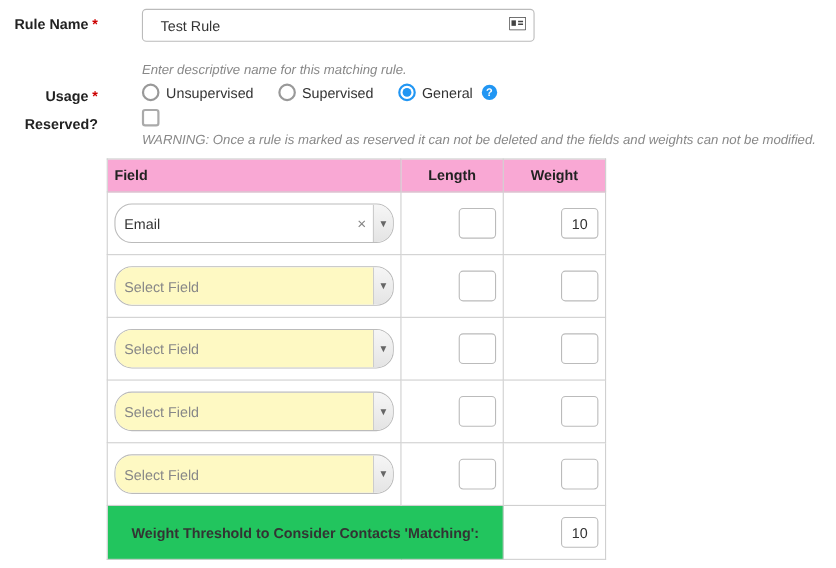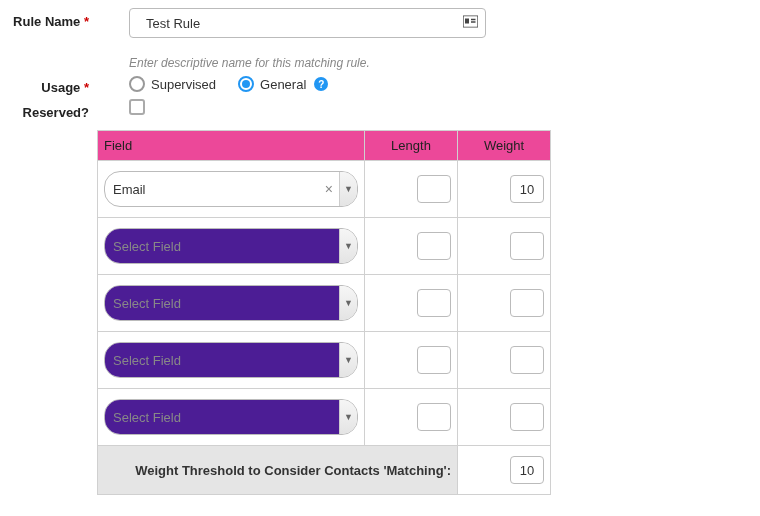--- a/index.html
+++ b/index.html
@@ -77,24 +77,24 @@
 
   
   .ftable {
     margin-left: 85px;
     margin-top: 10px;
     border: 1px solid #d0d0d0;
     border-collapse: collapse;
     width: 359px;
   }
   .ftable th {
-    background: #ec4899;
+    background: #f9a8d4;
     border: 1px solid #d0d0d0;
     padding: 7px 6px;
-    font-weight: normal;
+    font-weight: bold;
     font-size: 13px;
     color: #222;
   }
   .ftable th.field-h { text-align: left; width: 245px;}
   .ftable th.len-h { width: 54px; }
   .ftable th.wt-h { width: 54px; }
   .ftable td {
     border: 1px solid #d0d0d0;
     padding: 10px 6px;
     text-align: center;
@@ -112,41 +112,41 @@
   }
   .select-widget .sval {
     flex: 1;
     display: flex;
     align-items: center;
     padding: 0 8px;
     font-size: 13px;
     color: #333;
     position: relative;
   }
-  .select-widget.placeholder .sval { background: #4c1d95; color: #888; }
+  .select-widget.placeholder .sval { background: #fef9c3; color: #888; }
   .select-widget .clear {
     position: absolute; right: 6px; top: 50%; transform: translateY(-50%);
     color: #888; font-size: 14px; cursor: pointer;
   }
   .select-widget .caret {
     width: 18px;
     background: linear-gradient(#f6f6f6, #e4e4e4);
     border-left: 1px solid #ccc;
     display: flex; align-items: center; justify-content: center;
     color: #666; font-size: 9px;
   }
   .num-input {
     width: 34px; height: 28px;
     border: 1px solid #bbb; border-radius: 4px;
     text-align: center; font-size: 13px; color: #333; margin-left: 46px;
   }
   .footer-row td {
-    background: #e5e5e5;
+    background: #22c55e;
     font-weight: bold;
-    text-align: right;
+    text-align: center;
   }
   .footer-row .lbl-cell { padding: 10px 6px; }
   .footer-row .thresh-cell { text-align: center; background: #fff;}
 </style>
 </head>
 <body>
 
 <div class="form-row">
   <div class="label-col">
     <span>Rule Name</span>
@@ -170,37 +170,42 @@
 
 <div class="form-row">
   <div class="label-col">
     <span>Usage</span>
     <span class="req">*</span>
   </div>
   <div class="content-col">
     <div class="radio-group">
       <label class="radio-item">
         <span class="radio-outer"></span>
+        <span>Unsupervised</span>
+      </label>
+      <label class="radio-item">
+        <span class="radio-outer"></span>
         <span>Supervised</span>
       </label>
       <label class="radio-item">
         <span class="radio-outer sel">
             <span class="radio-inner"></span>
           </span>
         <span>General</span>
         <span class="help-icon">?</span>
       </label>
     </div>
   </div>
 </div>
 
 <div class="form-row">
   <div class="label-col">Reserved?</div>
   <div class="content-col">
     <span class="cbox"></span>
+    <div class="warning">WARNING: Once a rule is marked as reserved it can not be deleted and the fields and weights can not be modified.</div>
   </div>
 </div>
 
 <table class="ftable">
   <thead>
     <tr>
       <th class="field-h">Field</th>
       <th class="len-h">Length</th>
       <th class="wt-h">Weight</th>
     </tr>

